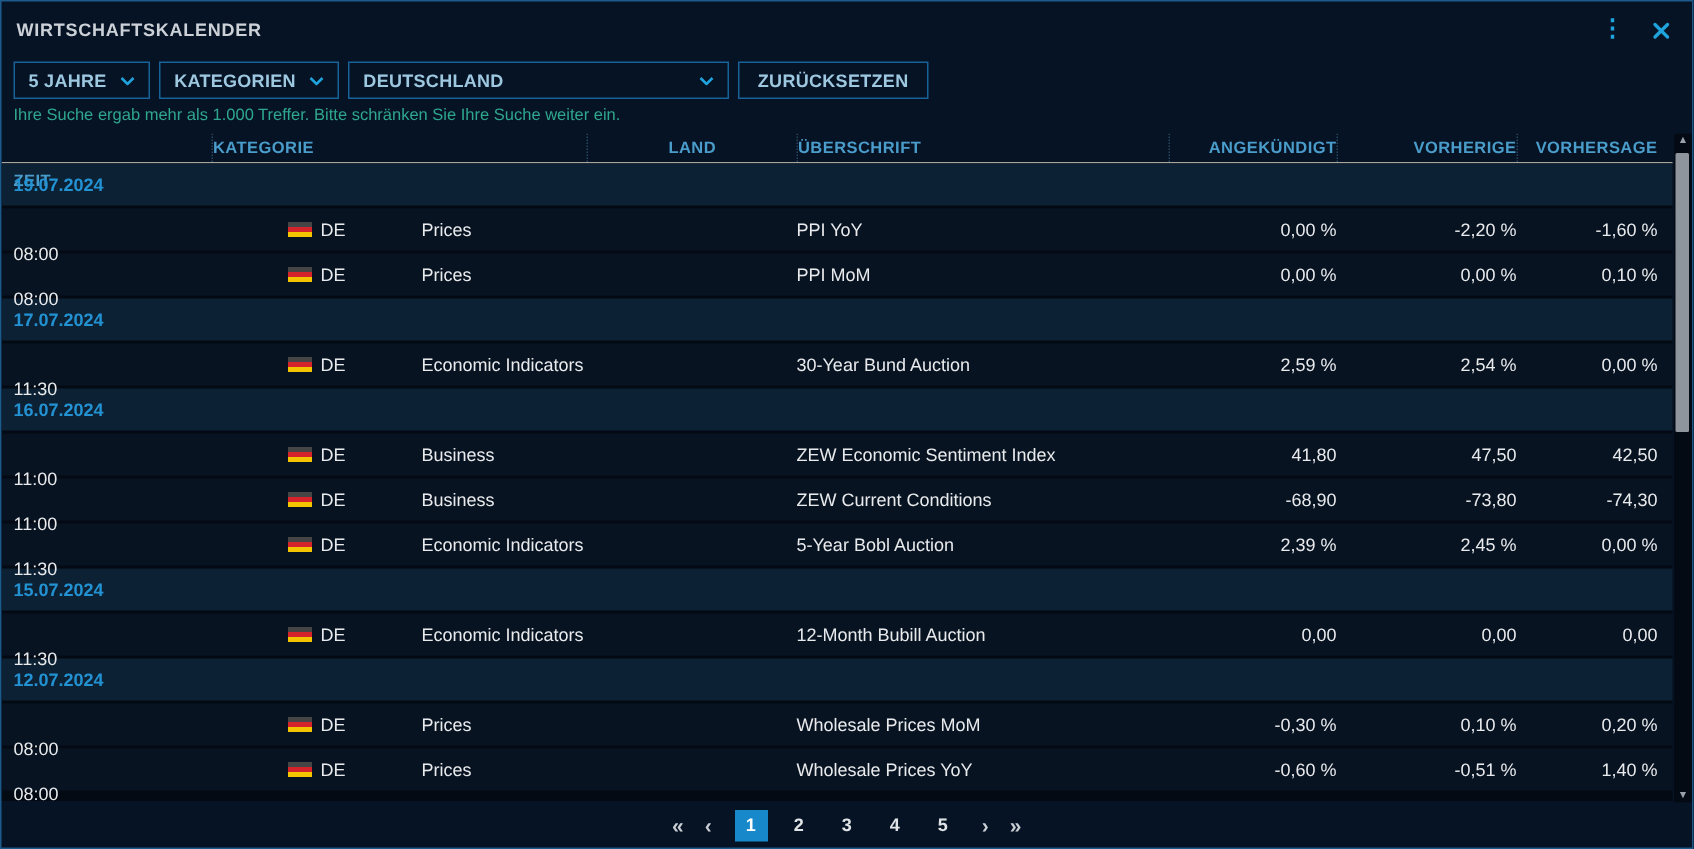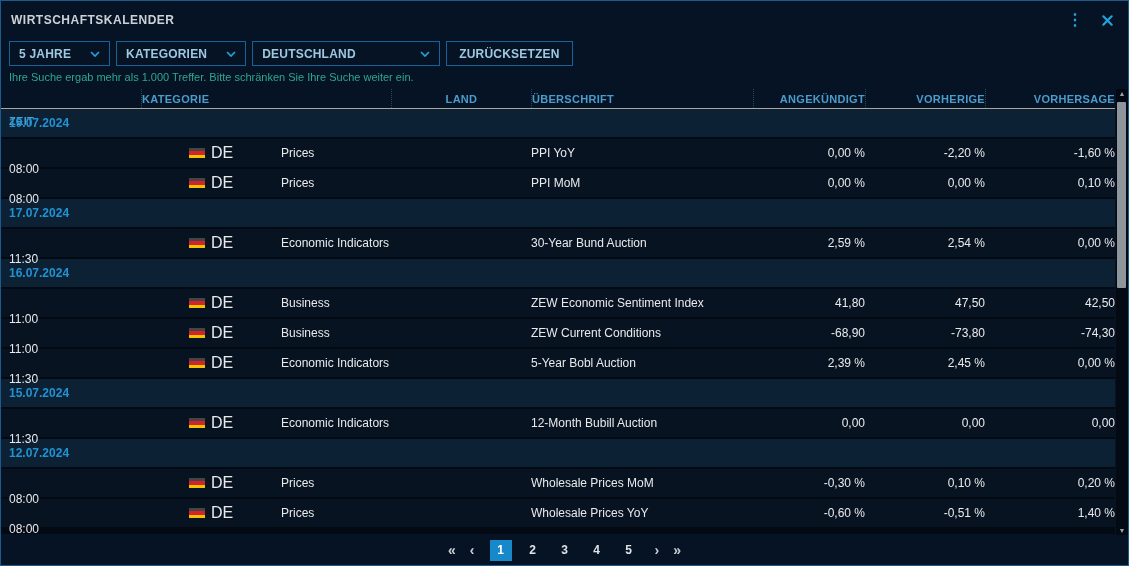--- a/index.html
+++ b/index.html
@@ -21,46 +21,46 @@
   }
   *{margin:0;padding:0;box-sizing:border-box;}
   body{font-family:"Liberation Sans",sans-serif;background:#000;width:1129px;height:566px;overflow:hidden;}
   .window{position:relative;width:1129px;height:566px;background:var(--window-bg);border:1px solid var(--frame-border);display:flex;flex-direction:column;overflow:hidden;}
   .titlebar{height:38px;display:flex;justify-content:space-between;align-items:center;padding:0 14px 0 10px;flex:none;}
   .title{font-size:12px;font-weight:bold;color:#ccd1d7;letter-spacing:0.5px;}
   .titlebar-actions{display:flex;align-items:center;gap:18px;}
   .kebab{color:var(--accent);font-size:16px;font-weight:bold;cursor:pointer;line-height:1;}
   .close{color:var(--accent);cursor:pointer;display:flex;align-items:center;}
   .filterbar{display:flex;gap:6px;padding-left:8px;margin-top:2px;align-items:center;flex:none;}
-  .filter{height:25px;background:transparent;border:1px solid var(--filter-border);color:var(--filter-text);font-size:12px;font-weight:bold;display:inline-flex;align-items:center;gap:19px;padding:0 9px;font-family:inherit;letter-spacing:0.2px;cursor:pointer;}
+  .filter{height:25px;background:transparent;border:1px solid var(--filter-border);color:var(--filter-text);font-size:12px;font-weight:bold;display:inline-flex;align-items:center;gap:9px;padding:0 9px;font-family:inherit;letter-spacing:0.2px;cursor:pointer;}
   .filter .chev{color:var(--accent);display:flex;align-items:center;}
-  .filter.country{width:188px;justify-content:space-between;}
+  .filter.country{width:254px;justify-content:space-between;}
   .filter.reset{padding:0 12px;}
   .warning{color:var(--warning);font-size:11px;margin:5px 0 6px 8px;flex:none;}
   .table-area{position:relative;flex:1;overflow:hidden;}
   .thead{display:flex;height:20px;border-bottom:1px solid var(--header-underline);margin-right:13px;}
   .th{font-size:11px;font-weight:bold;color:var(--header-text);letter-spacing:0.3px;display:flex;align-items:center;}
   .th + .th{border-left:1px dotted #27465f;}
   .tbody{background:var(--table-gap-bg);margin-right:13px;height:calc(100% - 21px);}
   .row{display:flex;align-items:center;height:28px;margin-bottom:2px;}
   .daterow{background:var(--date-row-bg);padding-left:8px;color:var(--date-text);font-weight:bold;font-size:12px;}
   .datarow{background:var(--row-bg);color:var(--text-primary);font-size:12px;cursor:default;}
   .cell{display:flex;align-items:center;height:100%;}
   .c1{width:140px;padding-left:8px;margin-top:32px;}
   .c2{width:140px;}
   .cell.c2{justify-content:center;}
   .th.c2{justify-content:center;}
   .c3{width:250px;}
   .c4{flex:1;}
   .c5{width:112px;}
   .c6{width:120px;}
-  .c7{width:130px;}
+  .c7{width:104px;padding-right:10px;}
   .num{justify-content:flex-end;}
   .flag{width:16px;height:10px;margin-right:6px;background:linear-gradient(to bottom,#454545 0 33%,#d5232b 33% 66%,#f2c500 66% 100%);flex:none;}
-  .ccode{font-size:16px;color:var(--text-primary);}
+  .ccode{font-size:12px;color:var(--text-primary);}
   .vscroll{position:absolute;top:0;right:0;width:12px;height:100%;background:var(--table-gap-bg);}
   .sarrow{position:absolute;top:1px;left:0;width:12px;text-align:center;font-size:7px;color:#9aa0a8;cursor:pointer;}
   .sarrow.down{top:auto;bottom:1px;}
   .sthumb{position:absolute;top:13px;left:1px;width:9px;height:186px;background:var(--scroll-thumb);border-radius:1px;cursor:grab;}
   .pagination{height:30px;display:flex;align-items:center;justify-content:center;gap:8px;flex:none;}
   .pg-arrow{color:#c9ced3;font-size:14px;font-weight:bold;padding:0 3px;cursor:pointer;}
   #pages{display:flex;gap:10px;margin:0 4px;}
   .page{min-width:22px;height:21px;display:flex;align-items:center;justify-content:center;font-size:12px;font-weight:bold;color:#dfe3e6;padding:0 4px;cursor:pointer;}
   .page.active{background:var(--active-page-bg);color:#fff;}
 </style>

